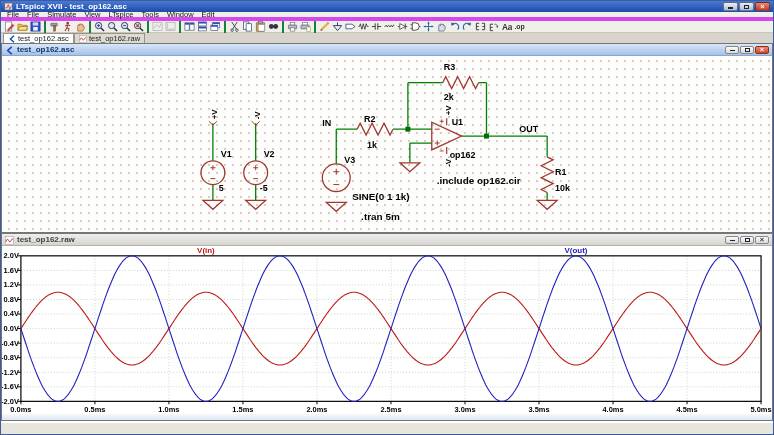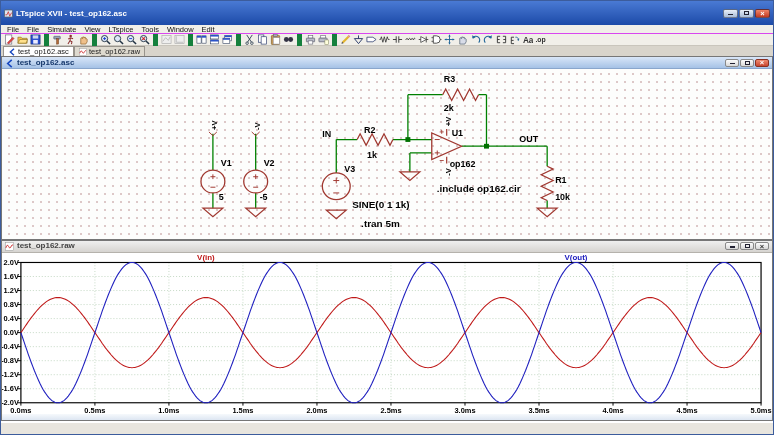--- a/index.html
+++ b/index.html
@@ -1,39 +1,39 @@
 <!DOCTYPE html>
 <html><head>
 <meta charset="utf-8">
 <style>
   * { margin:0; padding:0; box-sizing:border-box; }
   html,body { width:774px; height:435px; overflow:hidden; }
   body { font-family:"Liberation Sans",sans-serif; background:#ece9e2; }
   .app { width:774px; height:435px; display:flex; flex-direction:column; border:1px solid #3c5c9c; }
 
   
-  .titlebar { height:11px; background:linear-gradient(#4a7ad4,#1c4aa8); display:flex; align-items:center; padding:12px 3px; color:#fff; }
+  .titlebar { height:11px; background:linear-gradient(#4a7ad4,#1c4aa8); display:flex; align-items:center; padding:0 3px; color:#fff; }
   .titlebar .ticon { display:flex; margin-right:3px; }
   .titlebar .ttext { font-size:8px; font-weight:bold; white-space:nowrap; flex:1; line-height:11px; }
   .winbtns { display:flex; gap:1px; }
   .wbtn { width:15px; height:9px; border:1px solid rgba(20,30,60,.55); border-radius:2px;
           background:linear-gradient(#e8eef8,#aabdd8); display:flex; align-items:center; justify-content:center; }
   .wbtn.close { background:linear-gradient(#f08468,#c23a22); }
   .g-min { width:5px; height:1.5px; background:#223; margin-top:3px; }
   .g-max { width:5px; height:4px; border:1px solid #223; }
   .g-close { font-size:7.5px; font-weight:bold; color:#fff; line-height:7px; }
 
   
-  .menubar { height:9px; background:#f1efe9; display:flex; align-items:center; padding-left:2px; border-bottom:1px solid #d946ef;}
+  .menubar { height:9px; background:#f1efe9; display:flex; align-items:center; padding-left:2px; border-bottom:4px solid #d946ef;}
   .menu-item { font-size:7.5px; color:#111; padding:0 4px; line-height:9px; cursor:default; }
 
   
   .toolbar { height:12px; background:#f1efe9; border-bottom:1px solid #c9c5bc; display:flex; align-items:center; padding-left:2px; }
   .tgroup { display:flex; align-items:center; }
-  .tgroup + .tgroup { border-left:5px solid #15803d; margin-left:2px; padding-left:2px; }
+  .tgroup + .tgroup { border-left:2px solid #15803d; margin-left:2px; padding-left:2px; }
   .tbtn { width:13px; height:12px; display:flex; align-items:center; justify-content:center; background:transparent; border:none; padding:0; }
   .tbtn svg { display:block; }
 
   
   .tabstrip { height:10px; background:#d8d4cb; display:flex; align-items:flex-end; padding-left:2px; }
   .tab { height:10px; display:flex; align-items:center; gap:2px; padding:0 4px; font-size:7.5px;
          border:1px solid #98948c; border-bottom:none; background:#dedacf; color:#222; }
   .tab.active { background:#fff; }
   .tab svg { display:block; }
 

